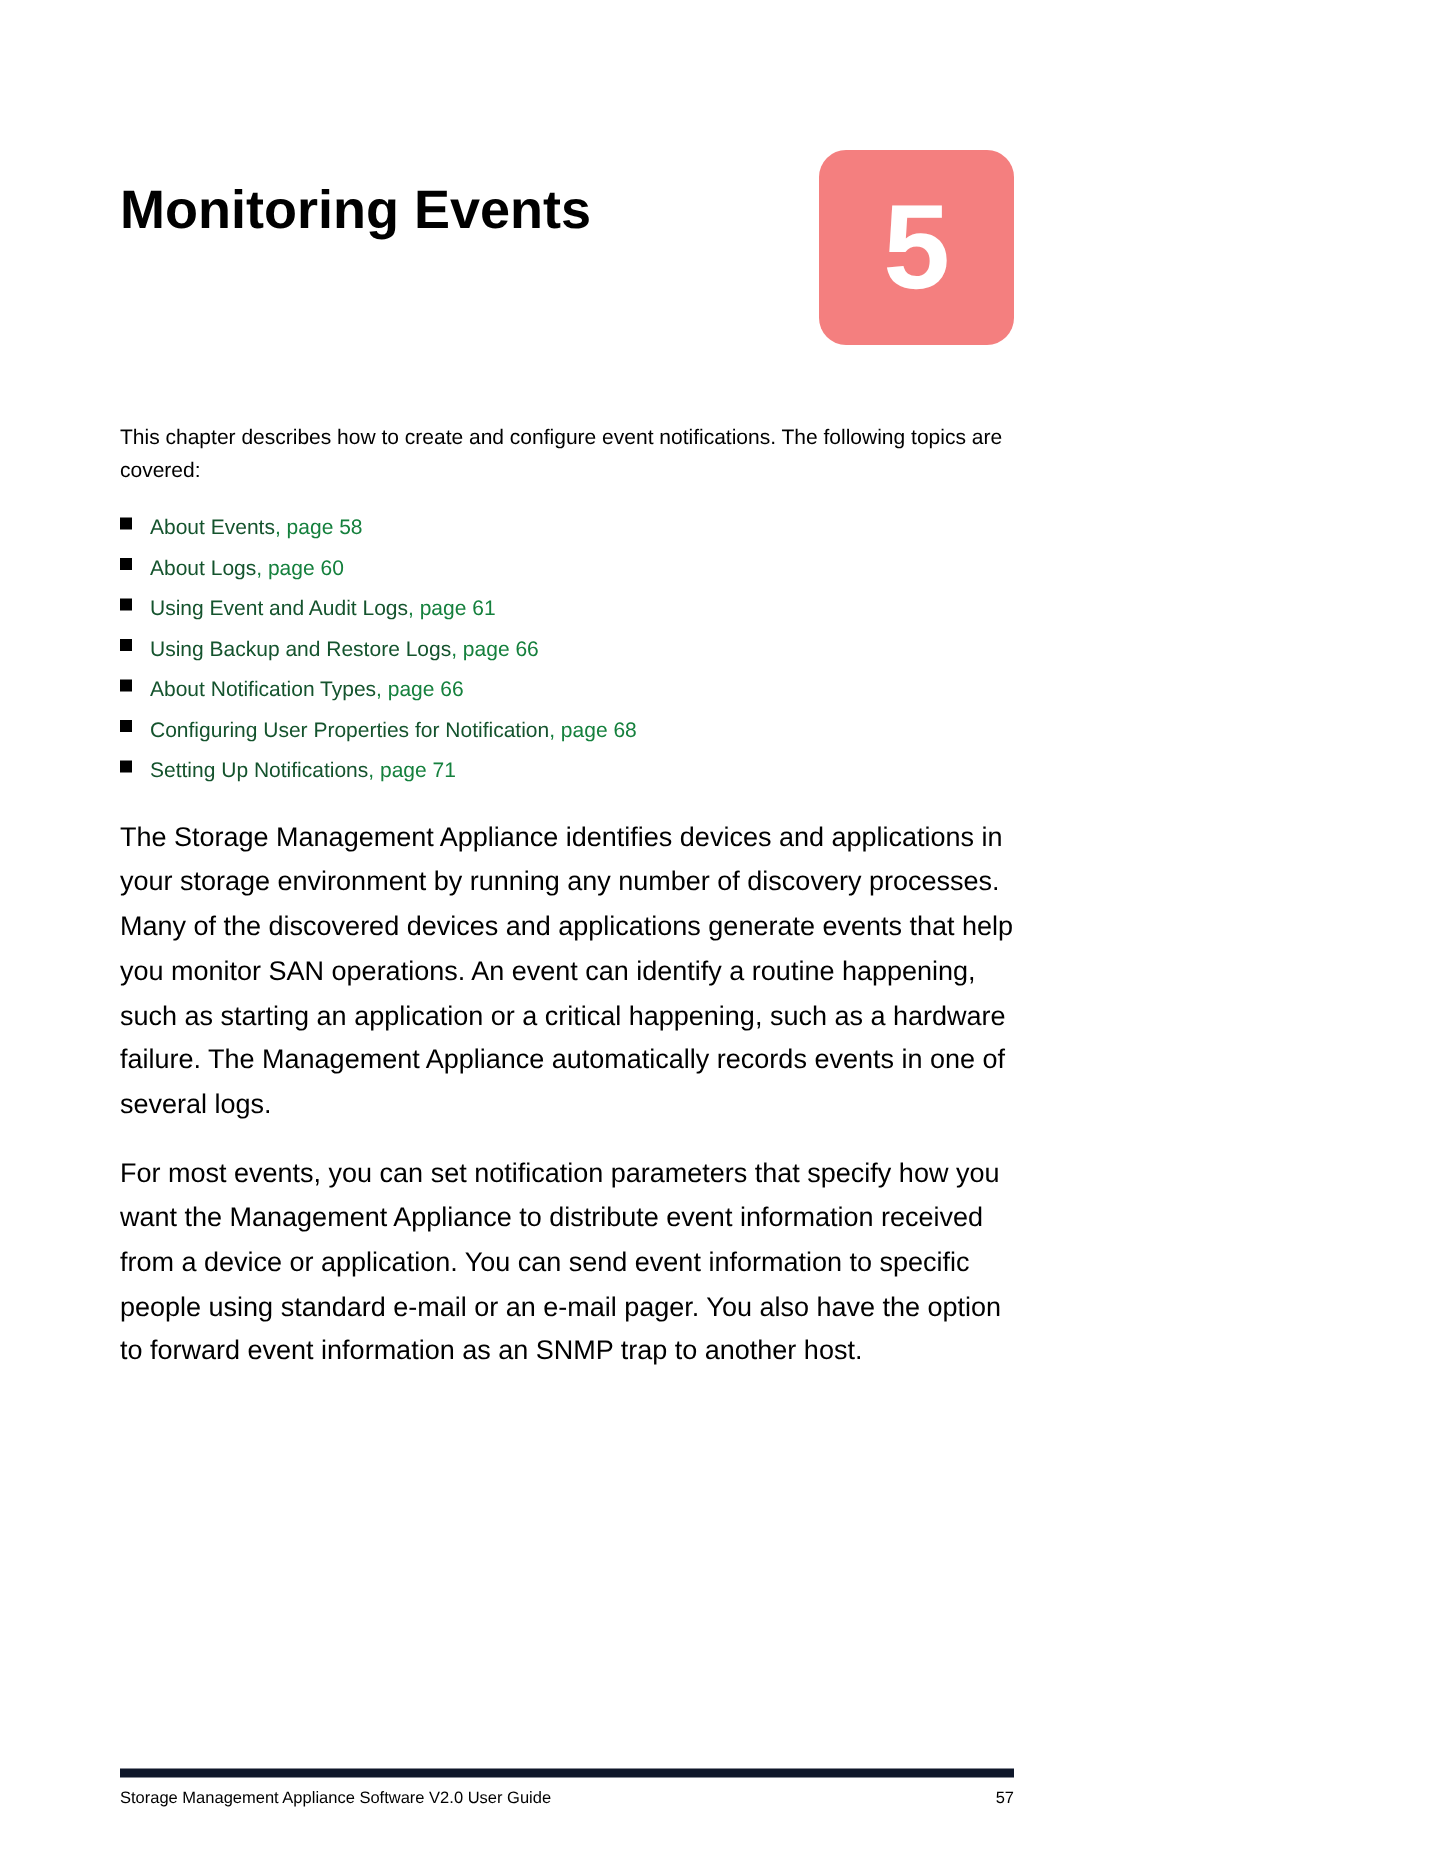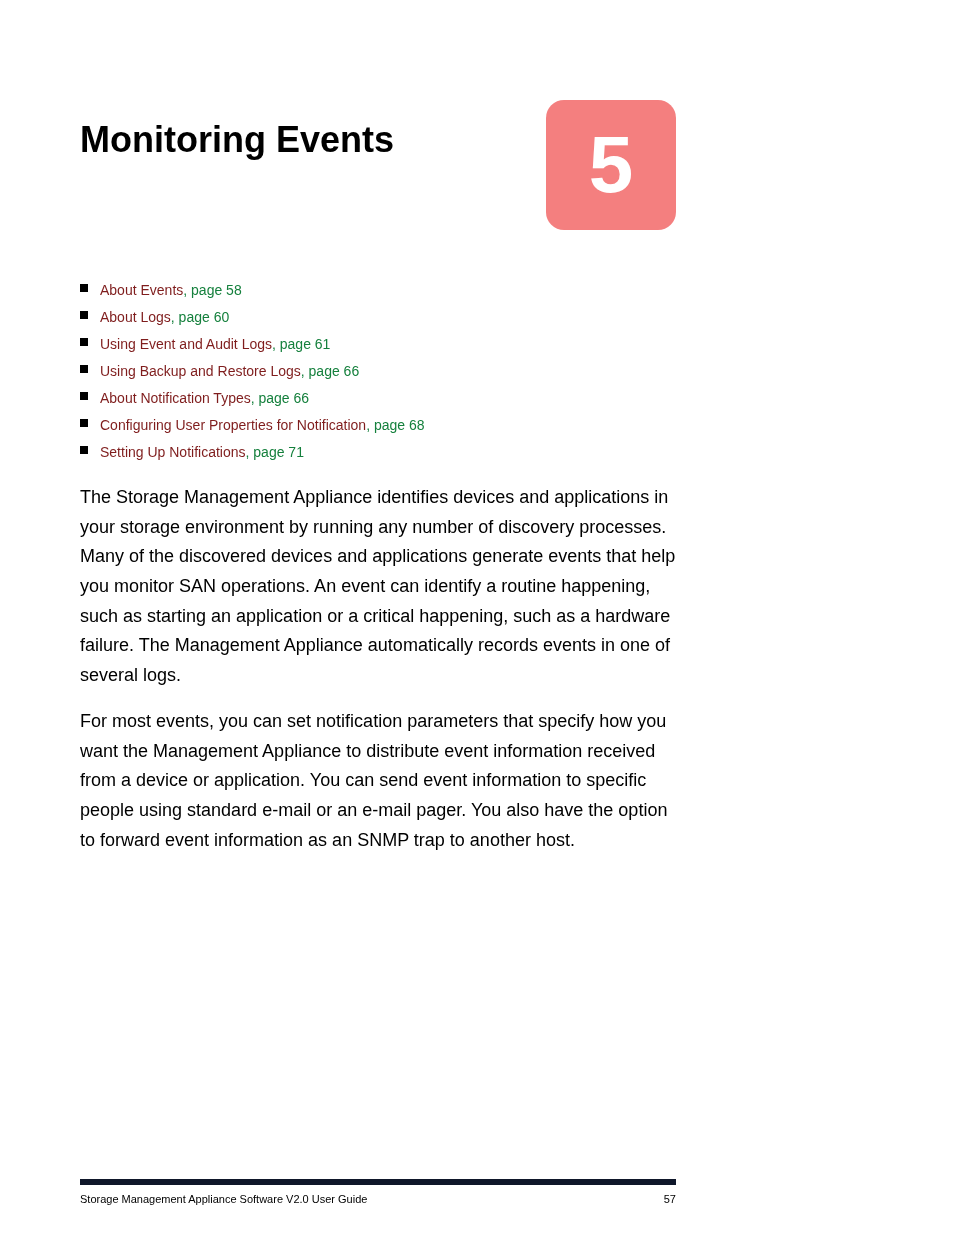--- a/index.html
+++ b/index.html
@@ -97,21 +97,21 @@
     .bullet-square {
       width: 8px;
       height: 8px;
       background-color: #000000;
       flex-shrink: 0;
       margin-top: 4px;
       margin-right: 12px;
     }
 
     .toc-link {
-      color: #7f1d1d;
+      color: #14532d;
       text-decoration: none;
     }
 
     .toc-page {
       color: #15803d;
     }
 
     
     .body-paragraph {
       font-size: 18px;
@@ -152,20 +152,21 @@
     <div class="chapter-title-area">
       <h1 class="chapter-title">Monitoring Events</h1>
     </div>
     <div class="chapter-badge">
       <span class="chapter-number">5</span>
     </div>
   </div>
 
   <div class="content-area">
 
+    <p class="intro-paragraph">This chapter describes how to create and configure event notifications. The following topics are covered:</p>
 
     <ul class="toc-list">
       <li>
         <span class="bullet-square"></span>
         <span>
           <a class="toc-link" href="#">About Events</a><span class="toc-page">, page 58</span>
         </span>
       </li>
       <li>
         <span class="bullet-square"></span>

